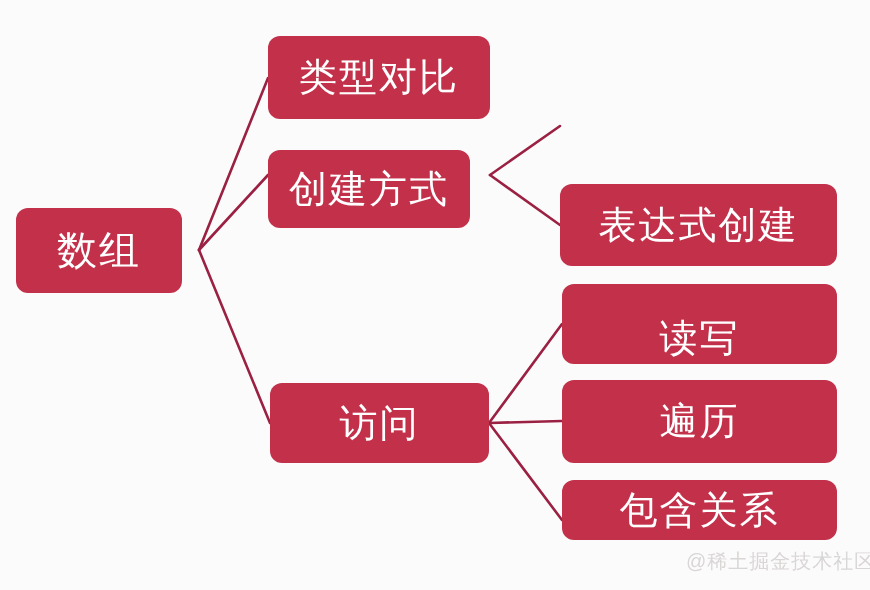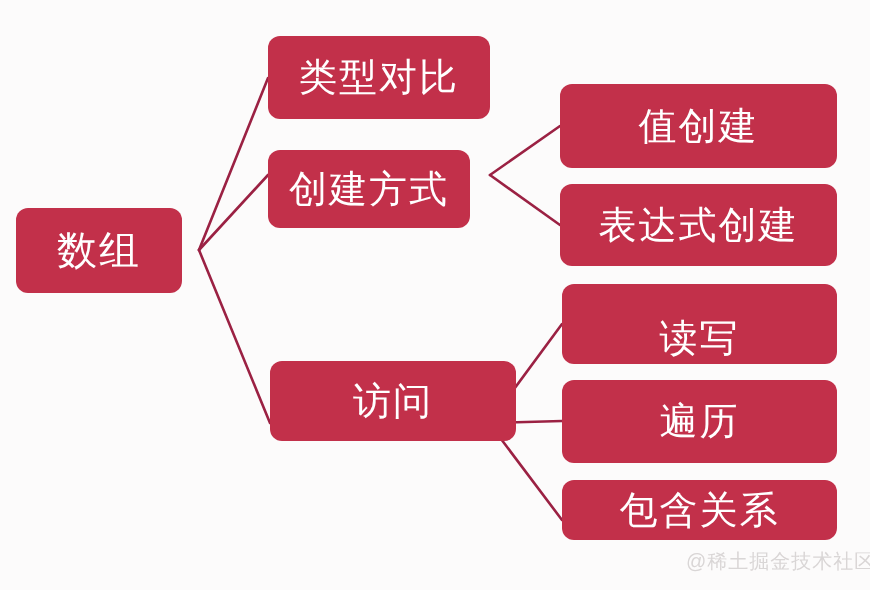--- a/index.html
+++ b/index.html
@@ -46,21 +46,21 @@
     font-size: 38px;
     letter-spacing: 2px;
     cursor: default;
     box-sizing: border-box;
   }
   .node.root { font-size: 40px; }
 
   .node.root            { left: 16px;  top: 208px; width: 166px; height: 85px; }
   .node.type-comparison { left: 268px; top: 36px;  width: 222px; height: 83px; }
   .node.creation-method { left: 268px; top: 150px; width: 202px; height: 78px; }
-  .node.access          { left: 270px; top: 361px; width: 246px; height: 80px; }
+  .node.access          { left: 270px; top: 383px; width: 219px; height: 80px; }
   .node.value-creation      { left: 560px; top: 84px;  width: 277px; height: 84px; }
   .node.expression-creation { left: 560px; top: 184px; width: 277px; height: 82px; }
   .node.read-write          { left: 562px; top: 284px; width: 275px; height: 80px; align-items: flex-end; }
   .node.traversal           { left: 562px; top: 380px; width: 275px; height: 83px; font-family: Liberation Serif, serif; }
   .node.containment         { left: 562px; top: 480px; width: 275px; height: 60px; }
 
   .watermark {
     position: absolute;
     left: 686px;
     top: 548px;
@@ -96,23 +96,20 @@
   </div>
 
   <div class="node creation-method">
     <span>创建方式</span>
   </div>
 
   <div class="node access">
     <span>访问</span>
   </div>
 
-  <div class="node value-creation">
-    <span>值创建</span>
-  </div>
 
   <div class="node expression-creation">
     <span>表达式创建</span>
   </div>
 
   <div class="node read-write">
     <span>读写</span>
   </div>
 
   <div class="node traversal">

